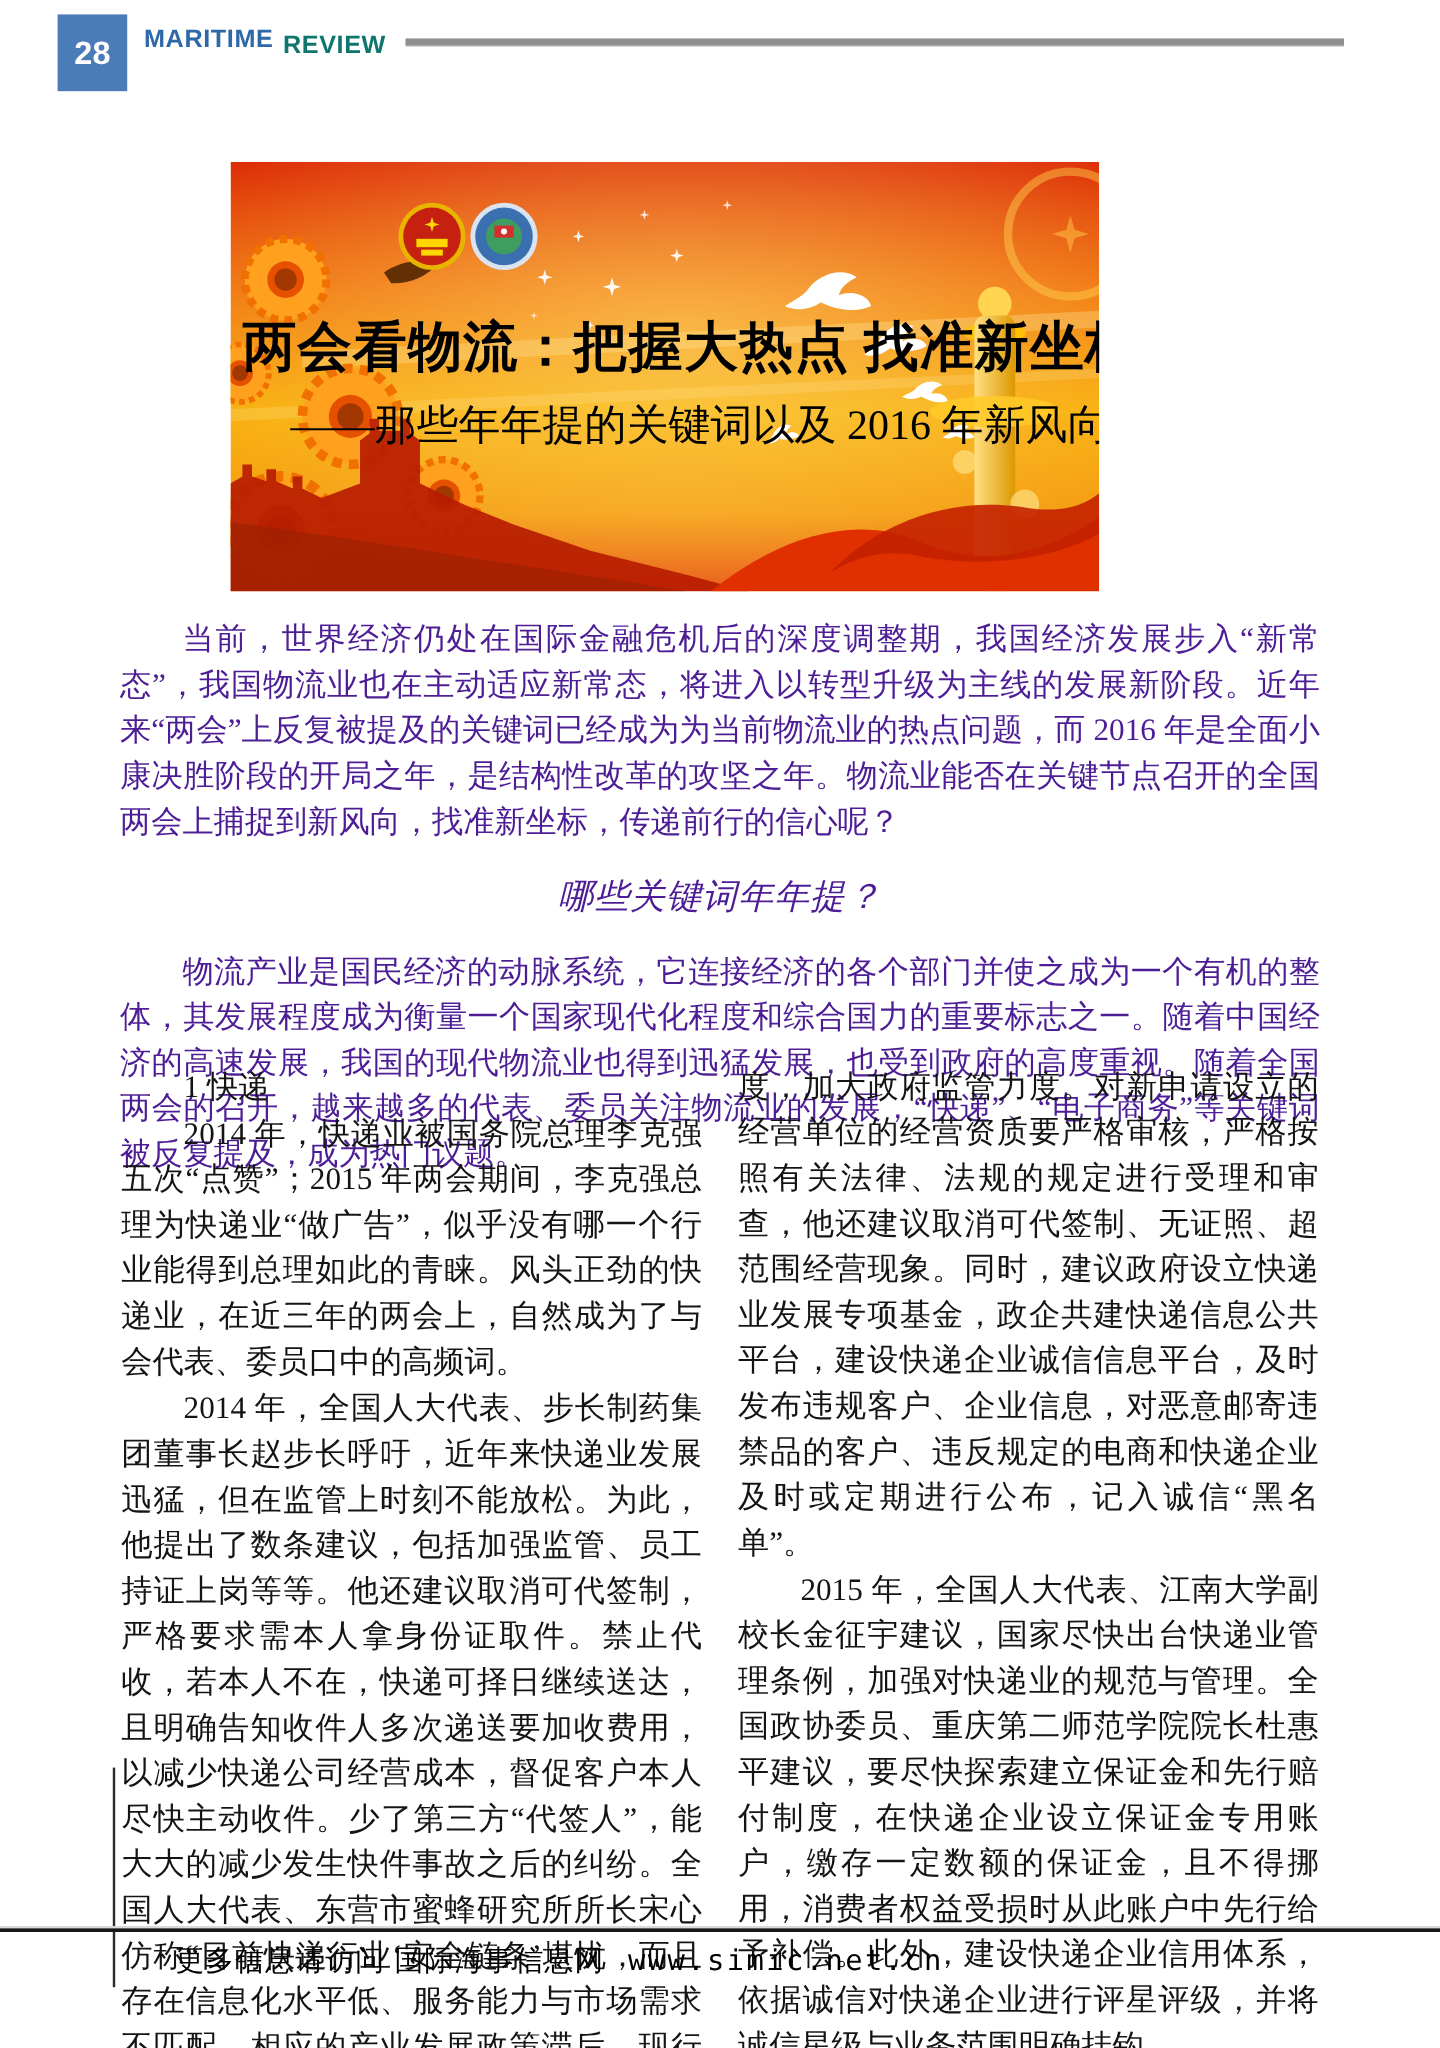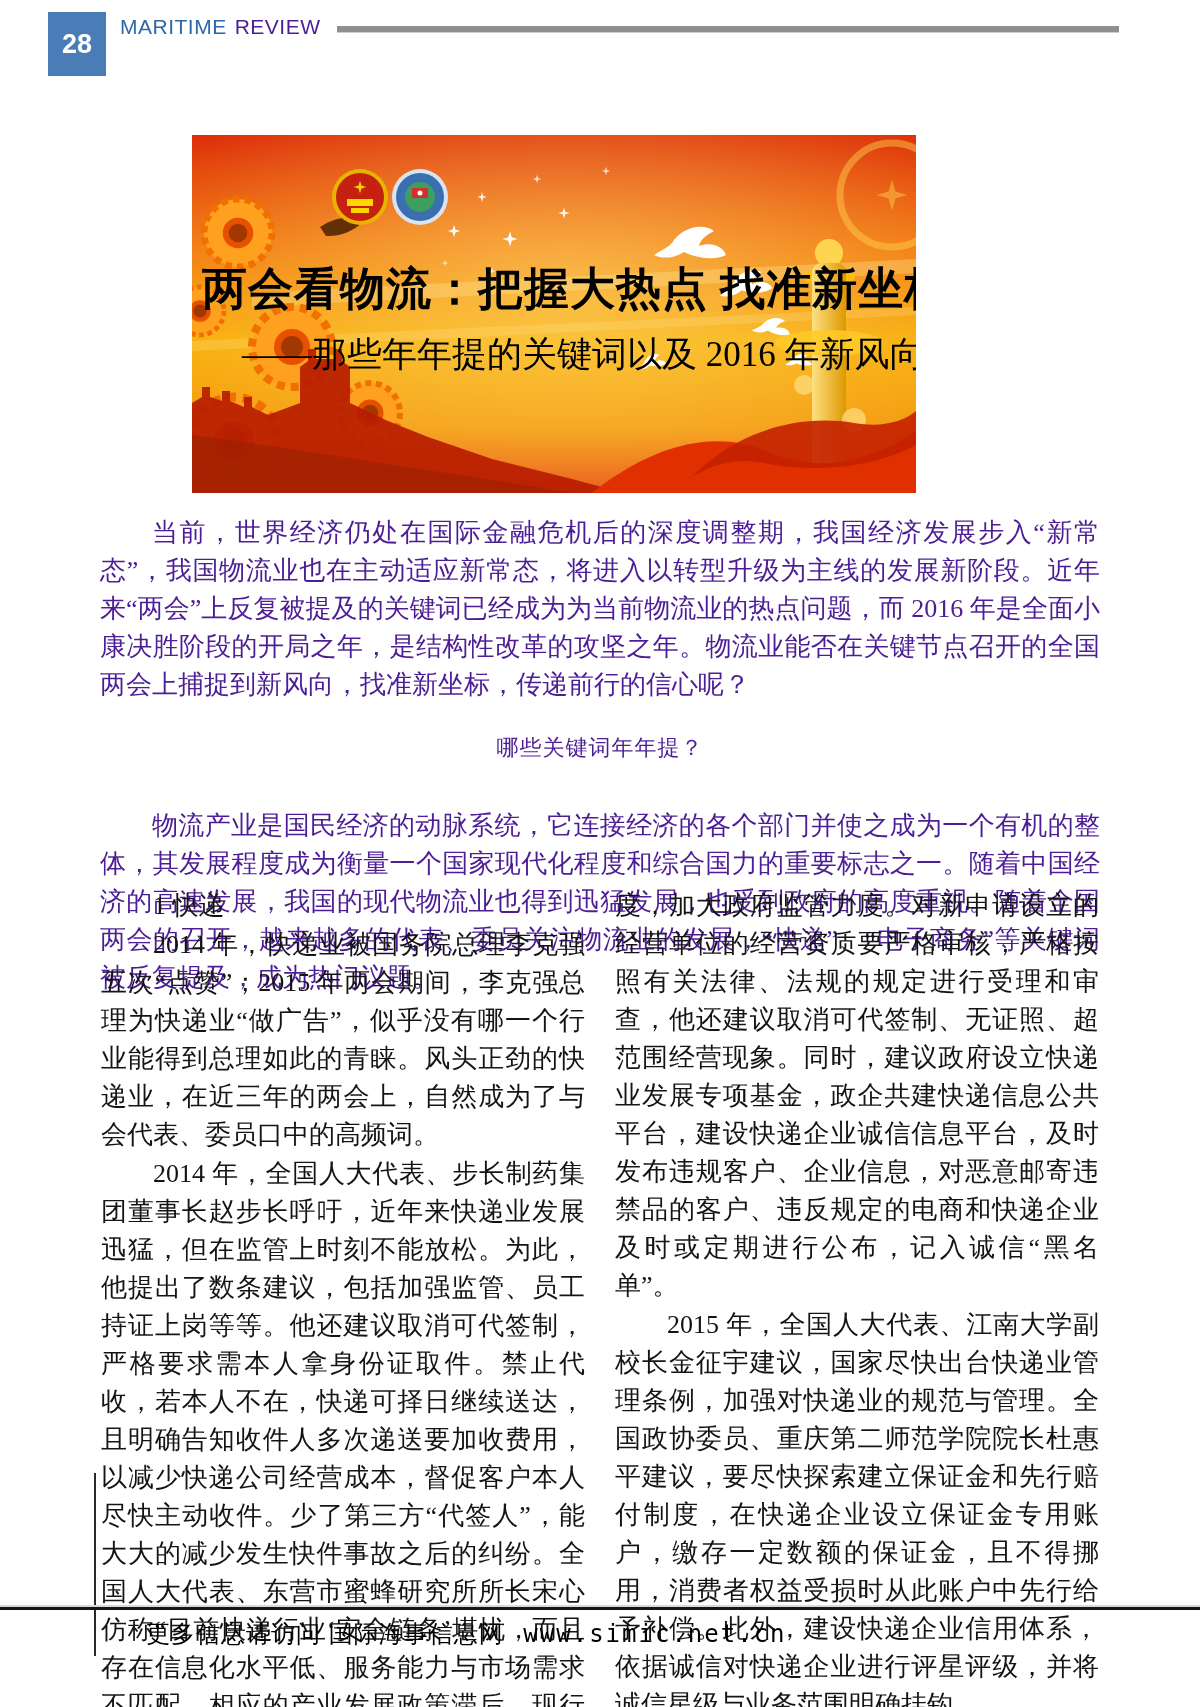--- a/index.html
+++ b/index.html
@@ -13,42 +13,42 @@
   
   .header { position:absolute; top:12px; left:48px; display:flex; align-items:flex-start; }
   .pagenum-box {
     width:58px; height:64px; background:#4a7db8; color:#fff;
     display:flex; align-items:center; justify-content:center;
     font-family:"Liberation Sans","DejaVu Sans",sans-serif; font-weight:bold; font-size:27px;
   }
   .header-titles { margin-left:14px; }
   .header-title { font-size:41px; font-weight:normal; letter-spacing:7px; line-height:46px; color:#161616; }
   .header-sub { display:flex; align-items:center; margin-top:3px;
-    font-family:"Liberation Sans","DejaVu Sans",sans-serif; font-weight:normal; font-size:21px; letter-spacing:0.5px; }
+    font-family:"Liberation Sans","DejaVu Sans",sans-serif; font-weight:bold; font-size:21px; letter-spacing:0.5px; }
   .sub-blue { color:#2d68a8; }
-  .sub-black { color:#4c1d95; margin-left:8px; }
+  .sub-black { color:#0f766e; margin-left:8px;margin-top:11px; }
   .header-rule { display:inline-block; width:782px; height:6px; background:#8f8f8f;
     box-shadow:0 1px 0 #cfcfcf; margin-left:16px; position:relative; top:2px; }
   
   .banner { position:absolute; left:192px; top:135px; width:724px; height:358px; overflow:hidden; }
   .banner svg { position:absolute; left:0; top:0; }
   .banner-title {
     position:absolute; left:10px; top:124px; width:706px;
     font-size:45px; font-weight:bold; letter-spacing:1px; color:#000; white-space:nowrap;
   }
   .banner-subtitle {
     position:absolute; left:50px; top:196px; width:670px;
     font-size:35px; color:#000; white-space:nowrap;
   }
   
   .intro { position:absolute; top:514px; left:100px; width:1000px;
     font-size:26px; line-height:38px; text-align:justify; color:#4c1d95; }
   .indent { text-indent:2em; }
-  .section-heading { text-align:center; text-indent:0; font-size:22px; font-weight:normal;
-    margin:25px 0 40px; letter-spacing:1px; }
+  .section-heading { text-align:center; text-indent:0; font-size:29px; font-weight:normal;
+    margin:25px 0 24px; letter-spacing:1px;font-style:italic; }
   .columns { position:absolute; top:886px; left:100px; width:1000px; display:flex; gap:28px;
     font-size:26px; line-height:38px; text-align:justify; color:#141414; }
   .col { width:486px; }
   .col p { margin:1px; }
   .col-heading { text-indent:2em; }
   
   .crop-vline { position:absolute; left:94px; top:1473px; width:2px; height:183px; background:#2a2a2a; }
   .footer-rule { position:absolute; left:0; top:1607px; width:1200px; height:3px; background:#161616;
     box-shadow:0 -2px 0 #d9d9d9; }
   .footer-text { position:absolute; left:146px; top:1618px;

